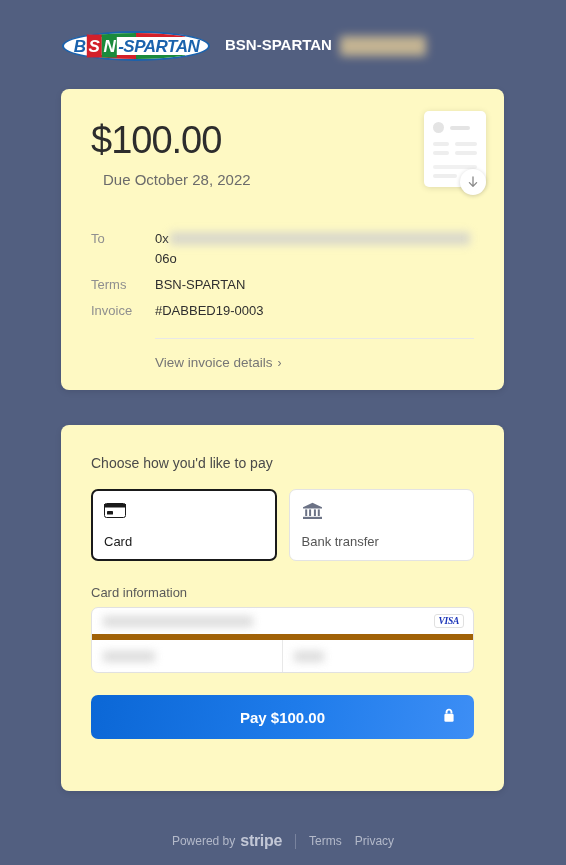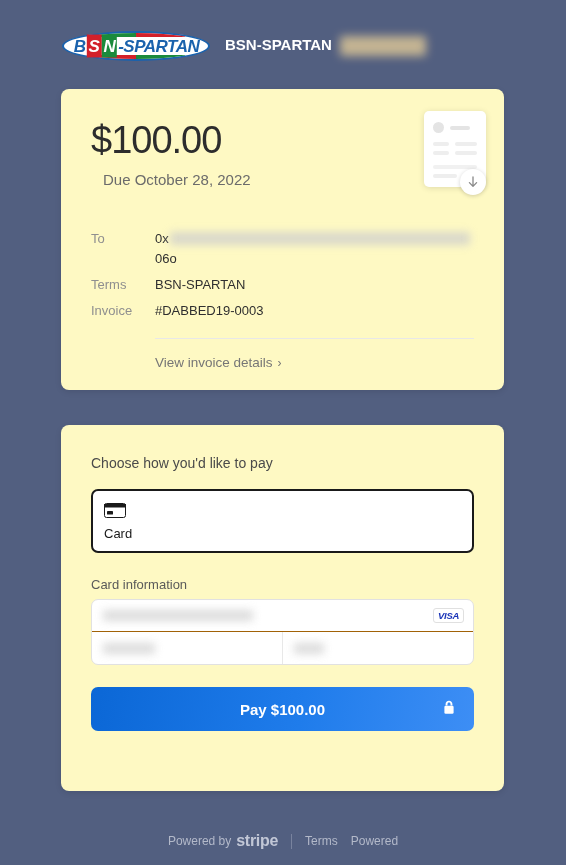--- a/index.html
+++ b/index.html
@@ -192,43 +192,44 @@
     border-radius: 7px;
     padding: 10px 12px 11px;
     background: #fff;
     cursor: pointer;
   }
   .method.selected {
     border: 2px solid #1a1a1a;
     padding: 9px 11px 10px;
   }
   .method-icon { height: 22px; display: flex; align-items: center; }
-  .method-label { font-size: 13px; color: #555; margin-top: 4px; }
+  .method-label { font-size: 13px; color: #555; margin-top: 12px; }
   .method.selected .method-label { color: #1a1a1a; }
 
   .field-label {
     font-size: 13px;
     color: #5a5a5a;
     margin: 24px 0 7px;
   }
 
   .card-box {
     border: 1px solid #e1e1e1;
     border-radius: 7px;
     overflow: hidden;
     background: #fff;
   }
   .card-number-row {
     height: 32px;
     display: flex;
     align-items: center;
     justify-content: space-between;
     padding: 0 9px 0 11px;
-    border-bottom: 1px solid #a16207;
+    border-bottom: 6px solid #a16207;
     position: relative;
+    font-family: Liberation Serif, serif;
   }
   .blur-text {
     background: #cfcfcf;
     height: 11px;
     border-radius: 2px;
     filter: blur(4px);
     opacity: .72;
   }
   .visa-badge {
     border: 1px solid #e0e0e0;
@@ -377,20 +378,33 @@
         <div class="method-icon">
           <svg width="22" height="16" viewBox="0 0 22 16">
             <rect x="0.5" y="0.5" width="21" height="14" rx="2" fill="#fff" stroke="#1a1a1a"></rect>
             <rect x="0" y="1" width="22" height="3.5" fill="#1a1a1a"></rect>
             <rect x="3" y="8" width="6" height="3.6" rx="0.7" fill="#1a1a1a"></rect>
           </svg>
         </div>
         <div class="method-label">Card</div>
       </div>
 
+      <div class="method">
+        <div class="method-icon">
+          <svg width="21" height="18" viewBox="0 0 21 18" fill="#6b7285">
+            <path d="M10.5 0.8 L20 5.2 L20 6.4 L1 6.4 L1 5.2 Z"></path>
+            <rect x="3.2" y="7.4" width="2" height="6.6"></rect>
+            <rect x="7.1" y="7.4" width="2" height="6.6"></rect>
+            <rect x="11.9" y="7.4" width="2" height="6.6"></rect>
+            <rect x="15.8" y="7.4" width="2" height="6.6"></rect>
+            <rect x="1" y="14.8" width="19" height="2.2"></rect>
+          </svg>
+        </div>
+        <div class="method-label">Bank transfer</div>
+      </div>
 
     </div>
 
     <div class="field-label">Card information</div>
 
     <div class="card-box">
       <div class="card-number-row">
         <div class="blur-text" style="width:150px"></div>
         <div class="visa-badge">VISA</div>
       </div>
@@ -417,14 +431,14 @@
   </div>
 </div>
 
 <div class="footer">
   <div class="powered">
     <span>Powered by</span>
     <span class="stripe-word">stripe</span>
   </div>
   <div class="foot-sep"></div>
   <a class="foot-link" href="#">Terms</a>
-  <a class="foot-link" href="#">Powered</a>
+  <a class="foot-link" href="#">Privacy</a>
 </div>
 
 </body></html>

